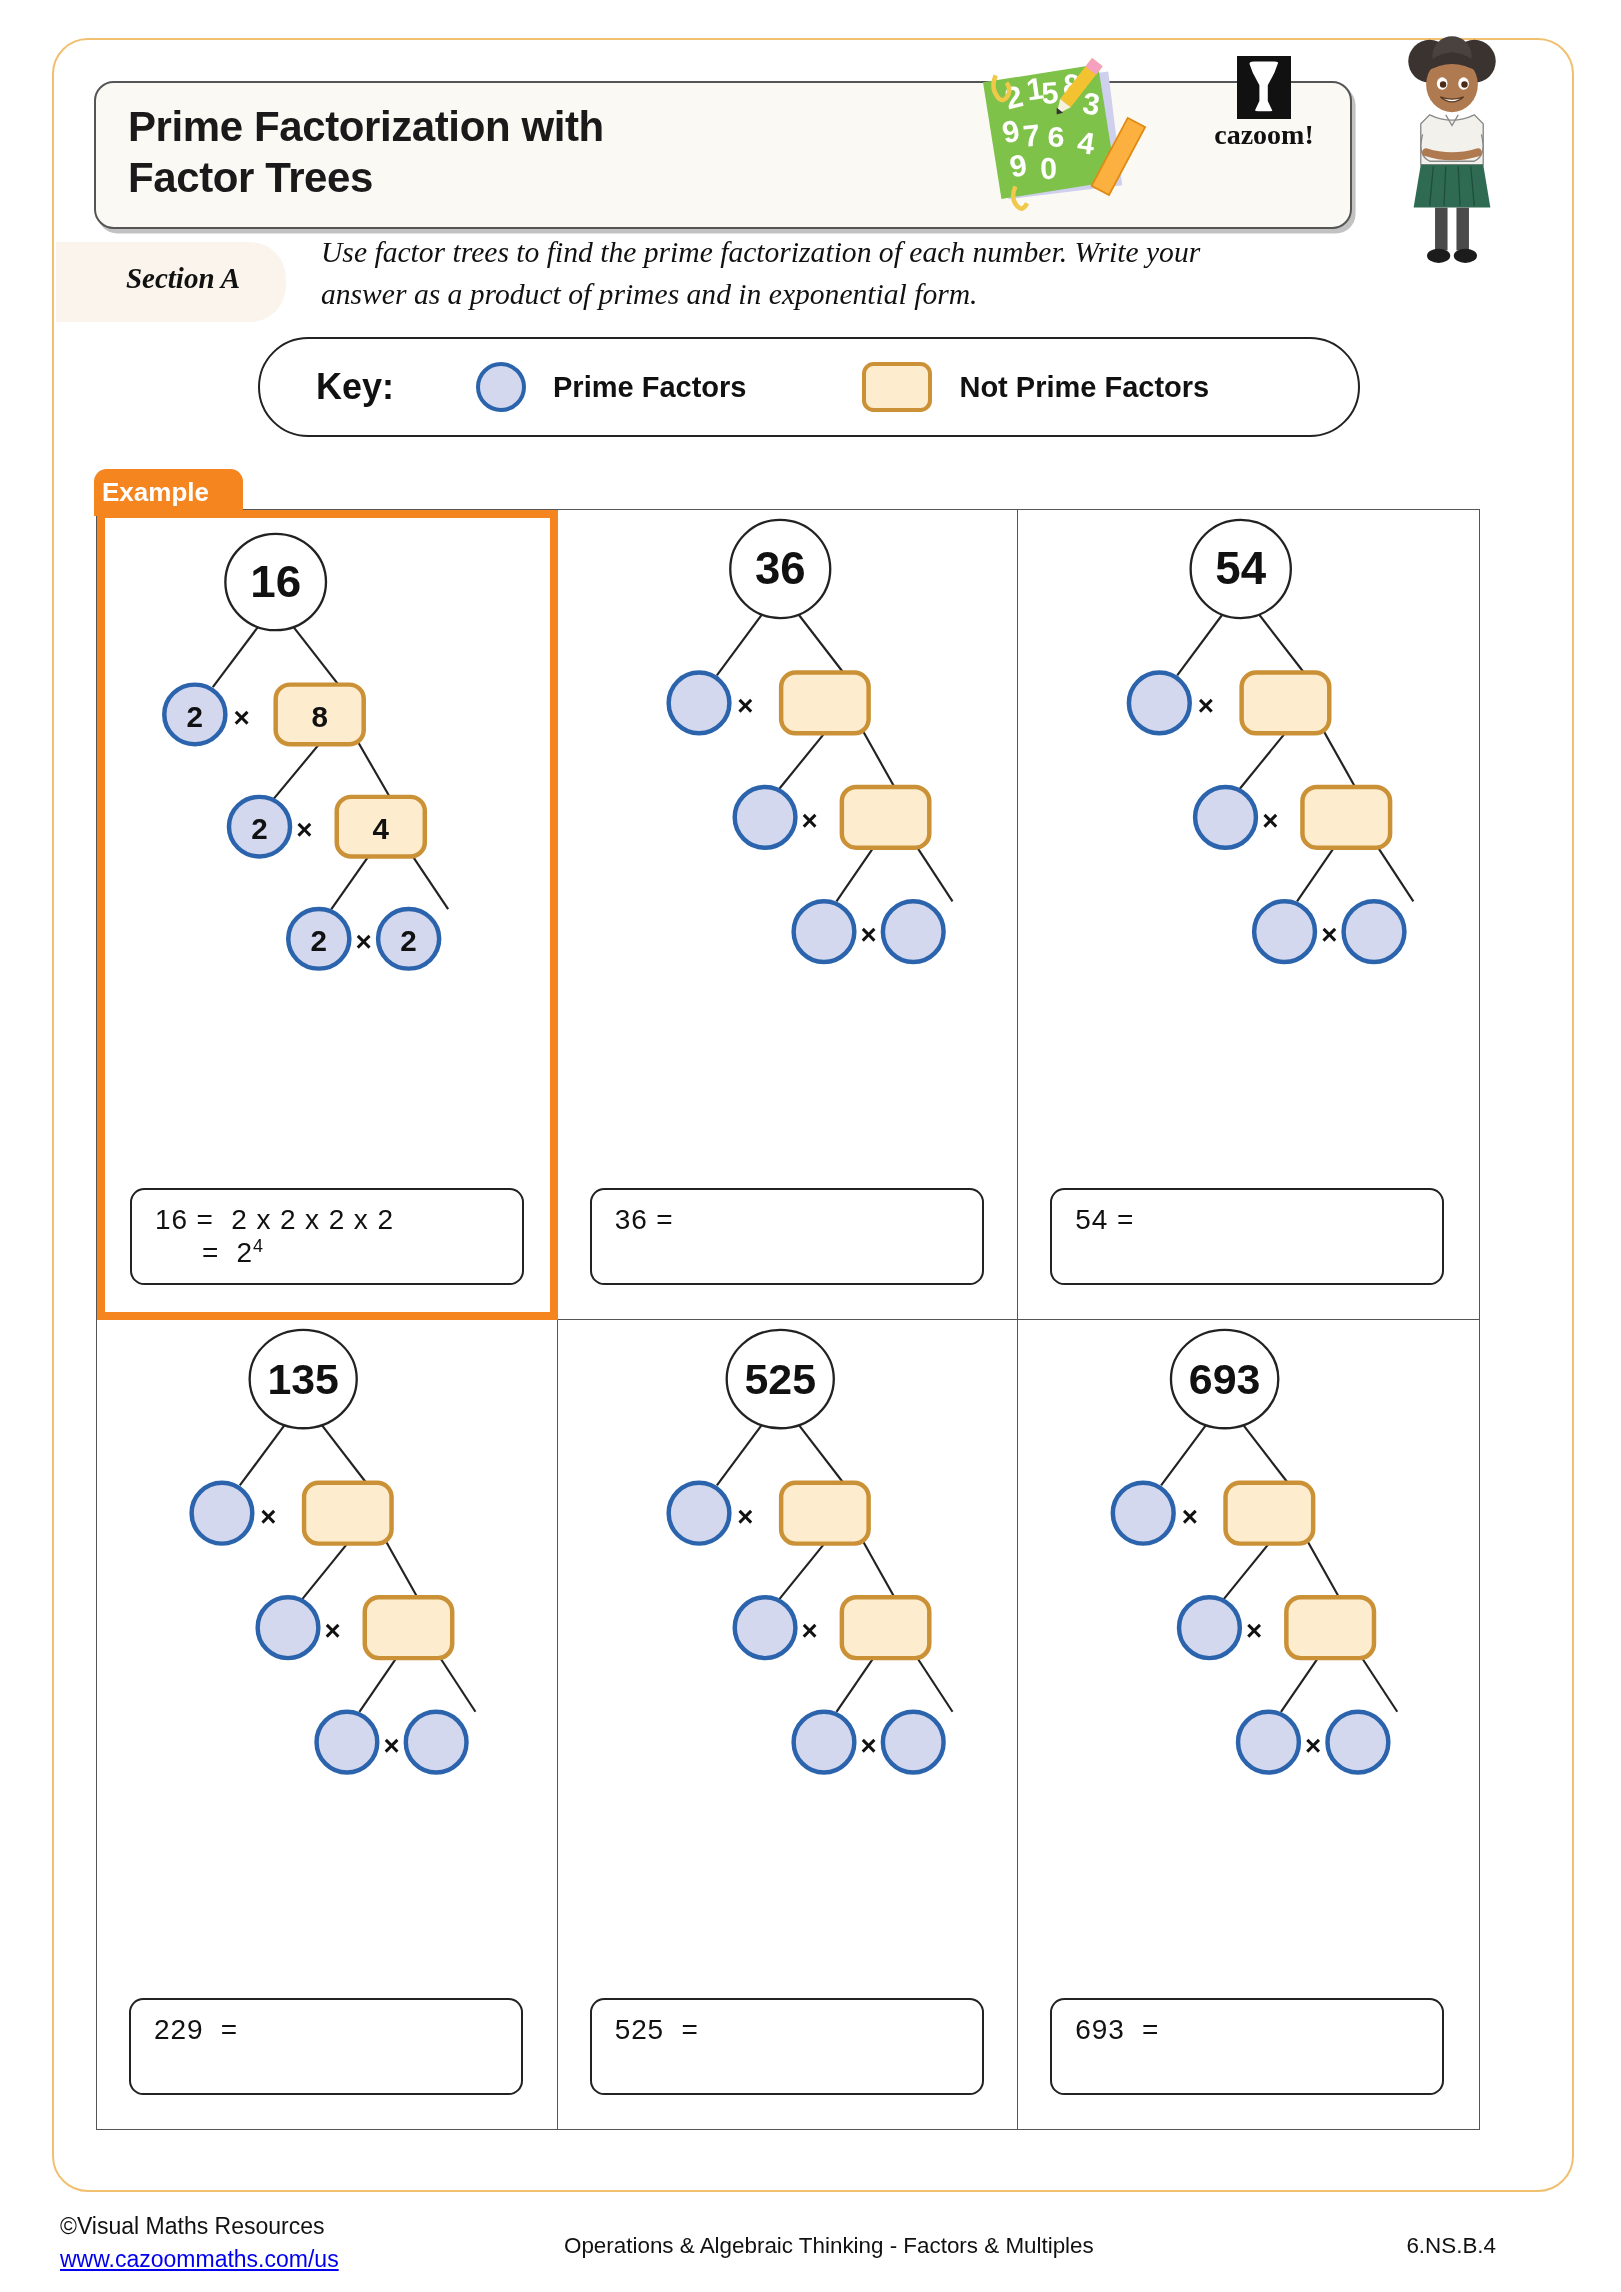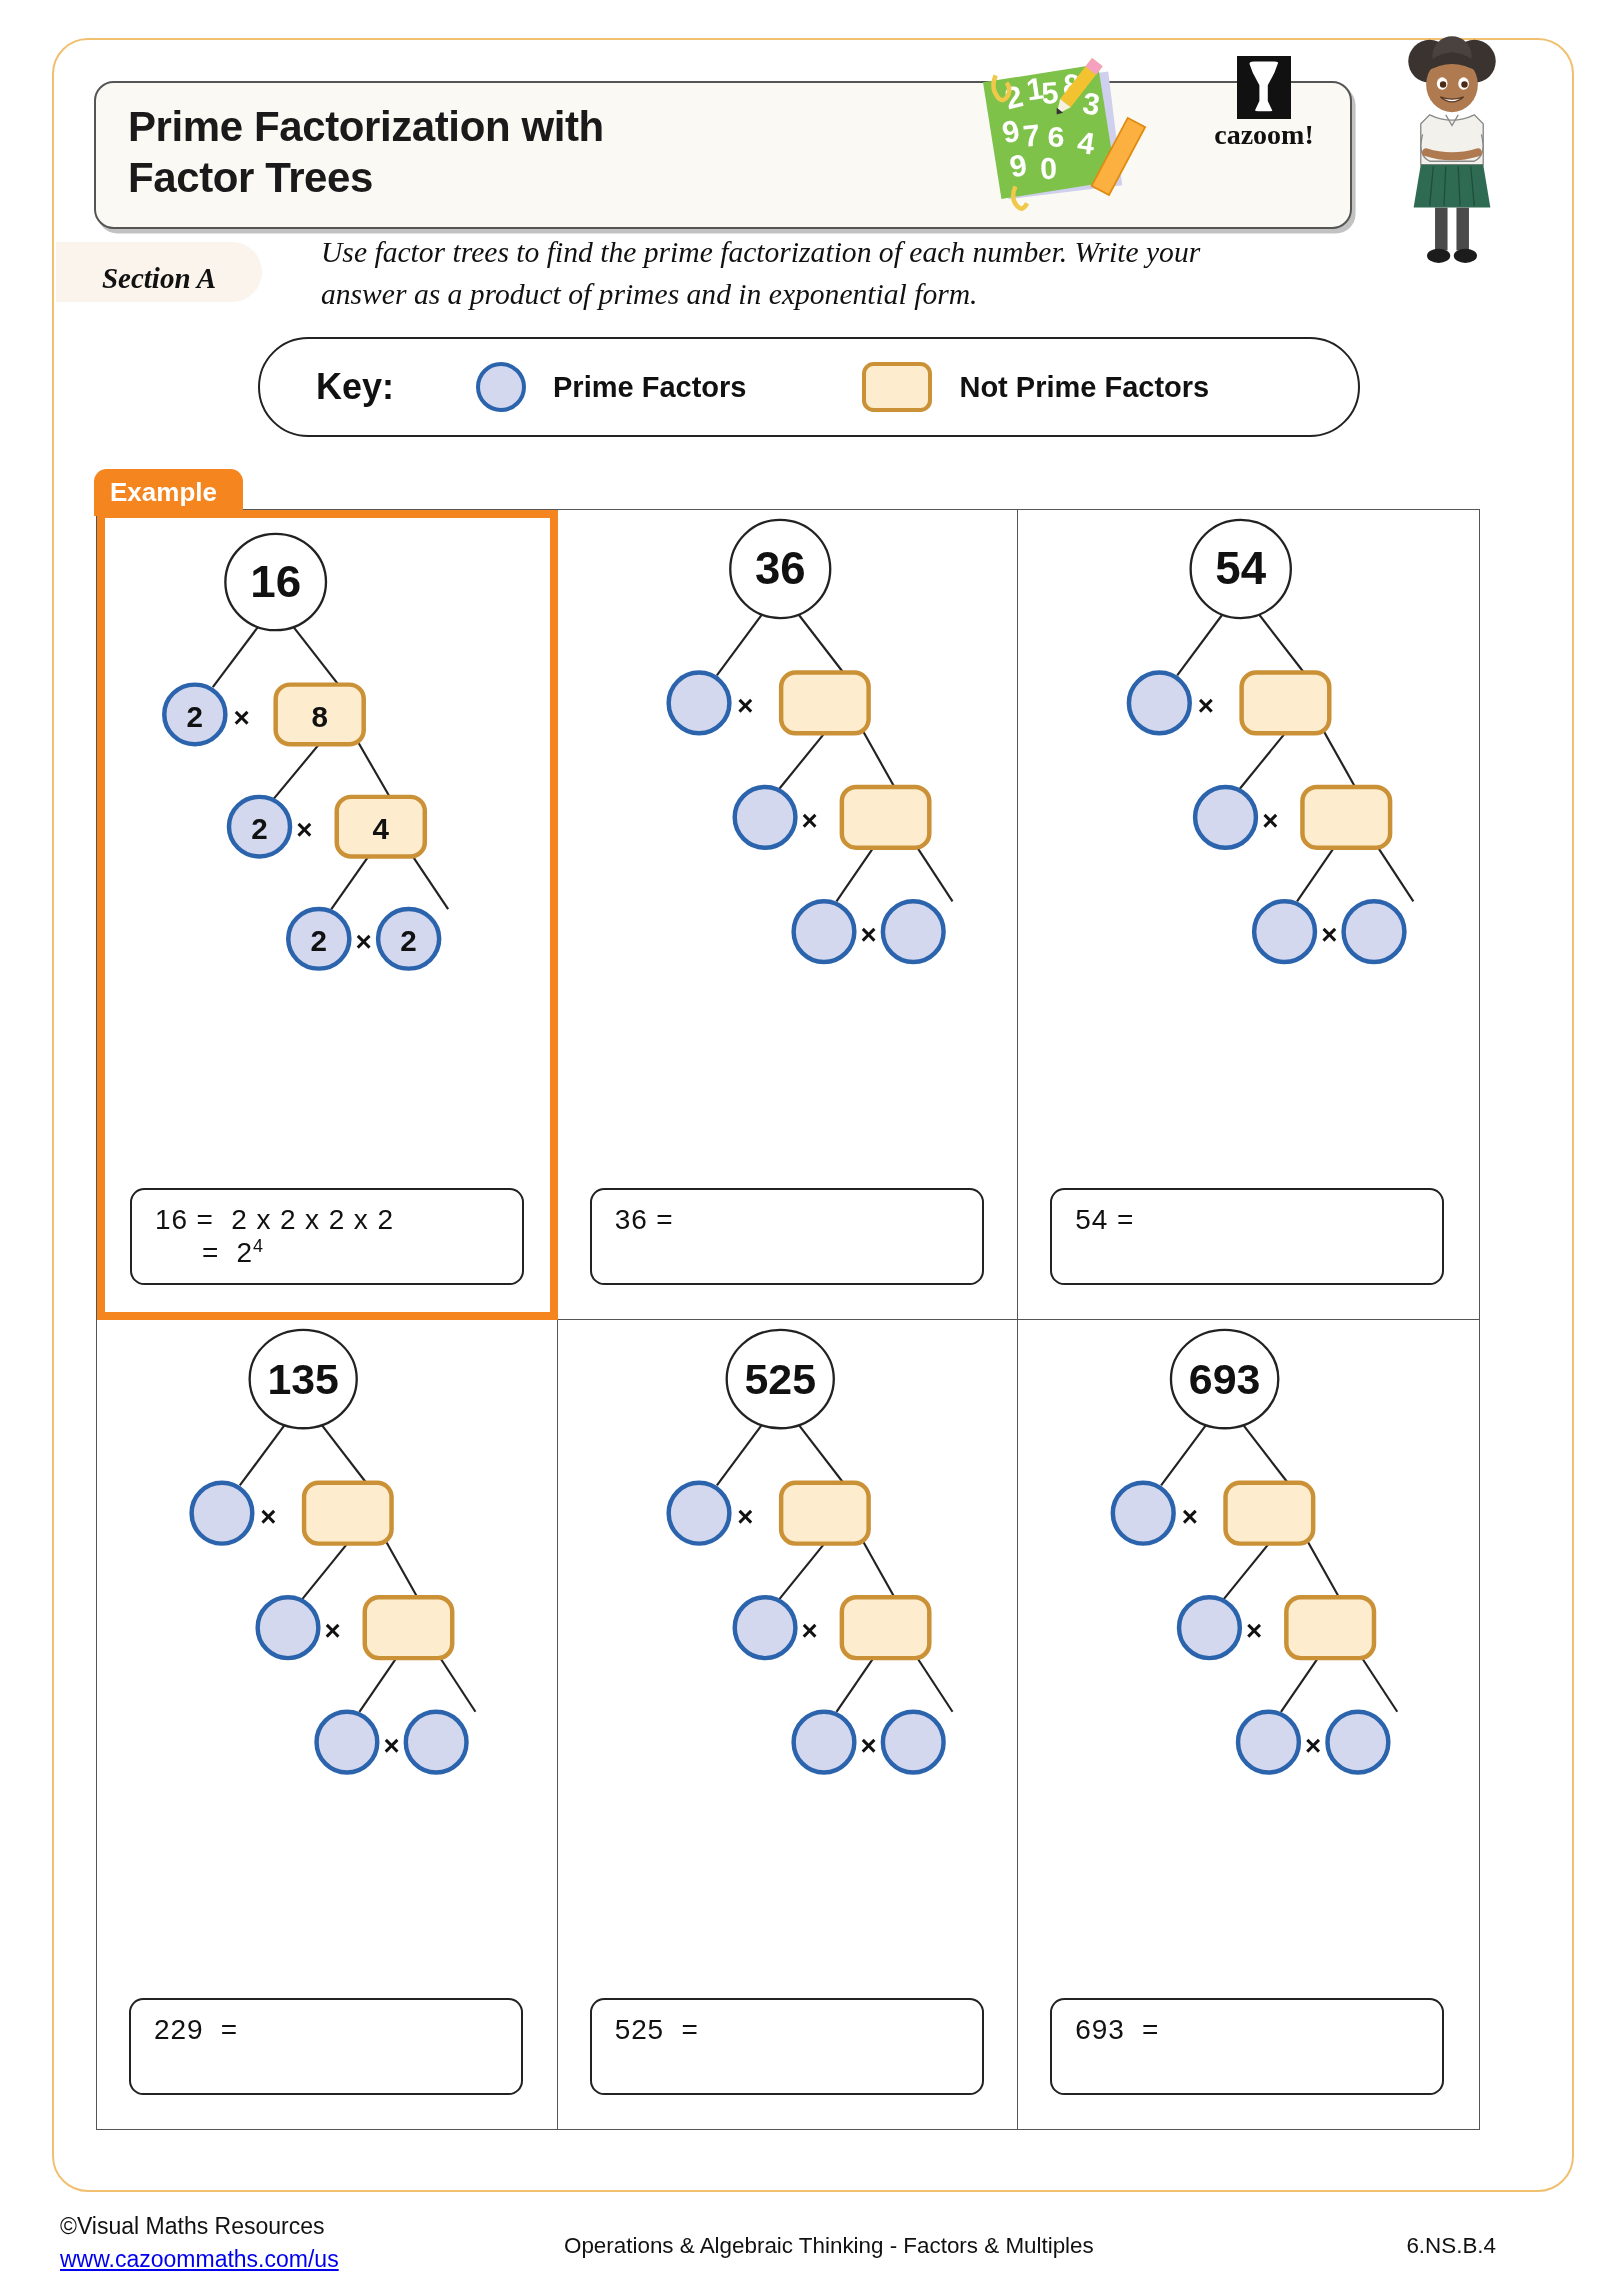--- a/index.html
+++ b/index.html
@@ -114,23 +114,24 @@
     width: 116px;
     height: 233px;
   }
 
   
   .section-tag {
     position: absolute;
     left: 56px;
     top: 242px;
     width: 206px;
-    height: 60px;
+    height: 80px;
     background: #faf4ec;
     border-radius: 0 36px 36px 0;
+    padding-left: 24px;
   }
   .section-tag span {
     display: block;
     text-align: center;
     line-height: 72px;
     font-family: "Liberation Serif", serif;
     font-style: italic;
     font-weight: bold;
     font-size: 29px;
     color: #111;
@@ -199,21 +200,21 @@
     top: 469px;
     width: 149px;
     height: 47px;
     background: #F5851F;
     border-radius: 12.5px 12.5px 0 0;
     z-index: 6;
   }
   .example-tab span {
     display: block;
     line-height: 47px;
-    padding-left: 16px;
+    padding-left: 8px;
     color: #ffffff;
     font-size: 26px;
     font-weight: bold;
   }
 
   
   .grid {
     position: absolute;
     left: 96px;
     top: 509px;

